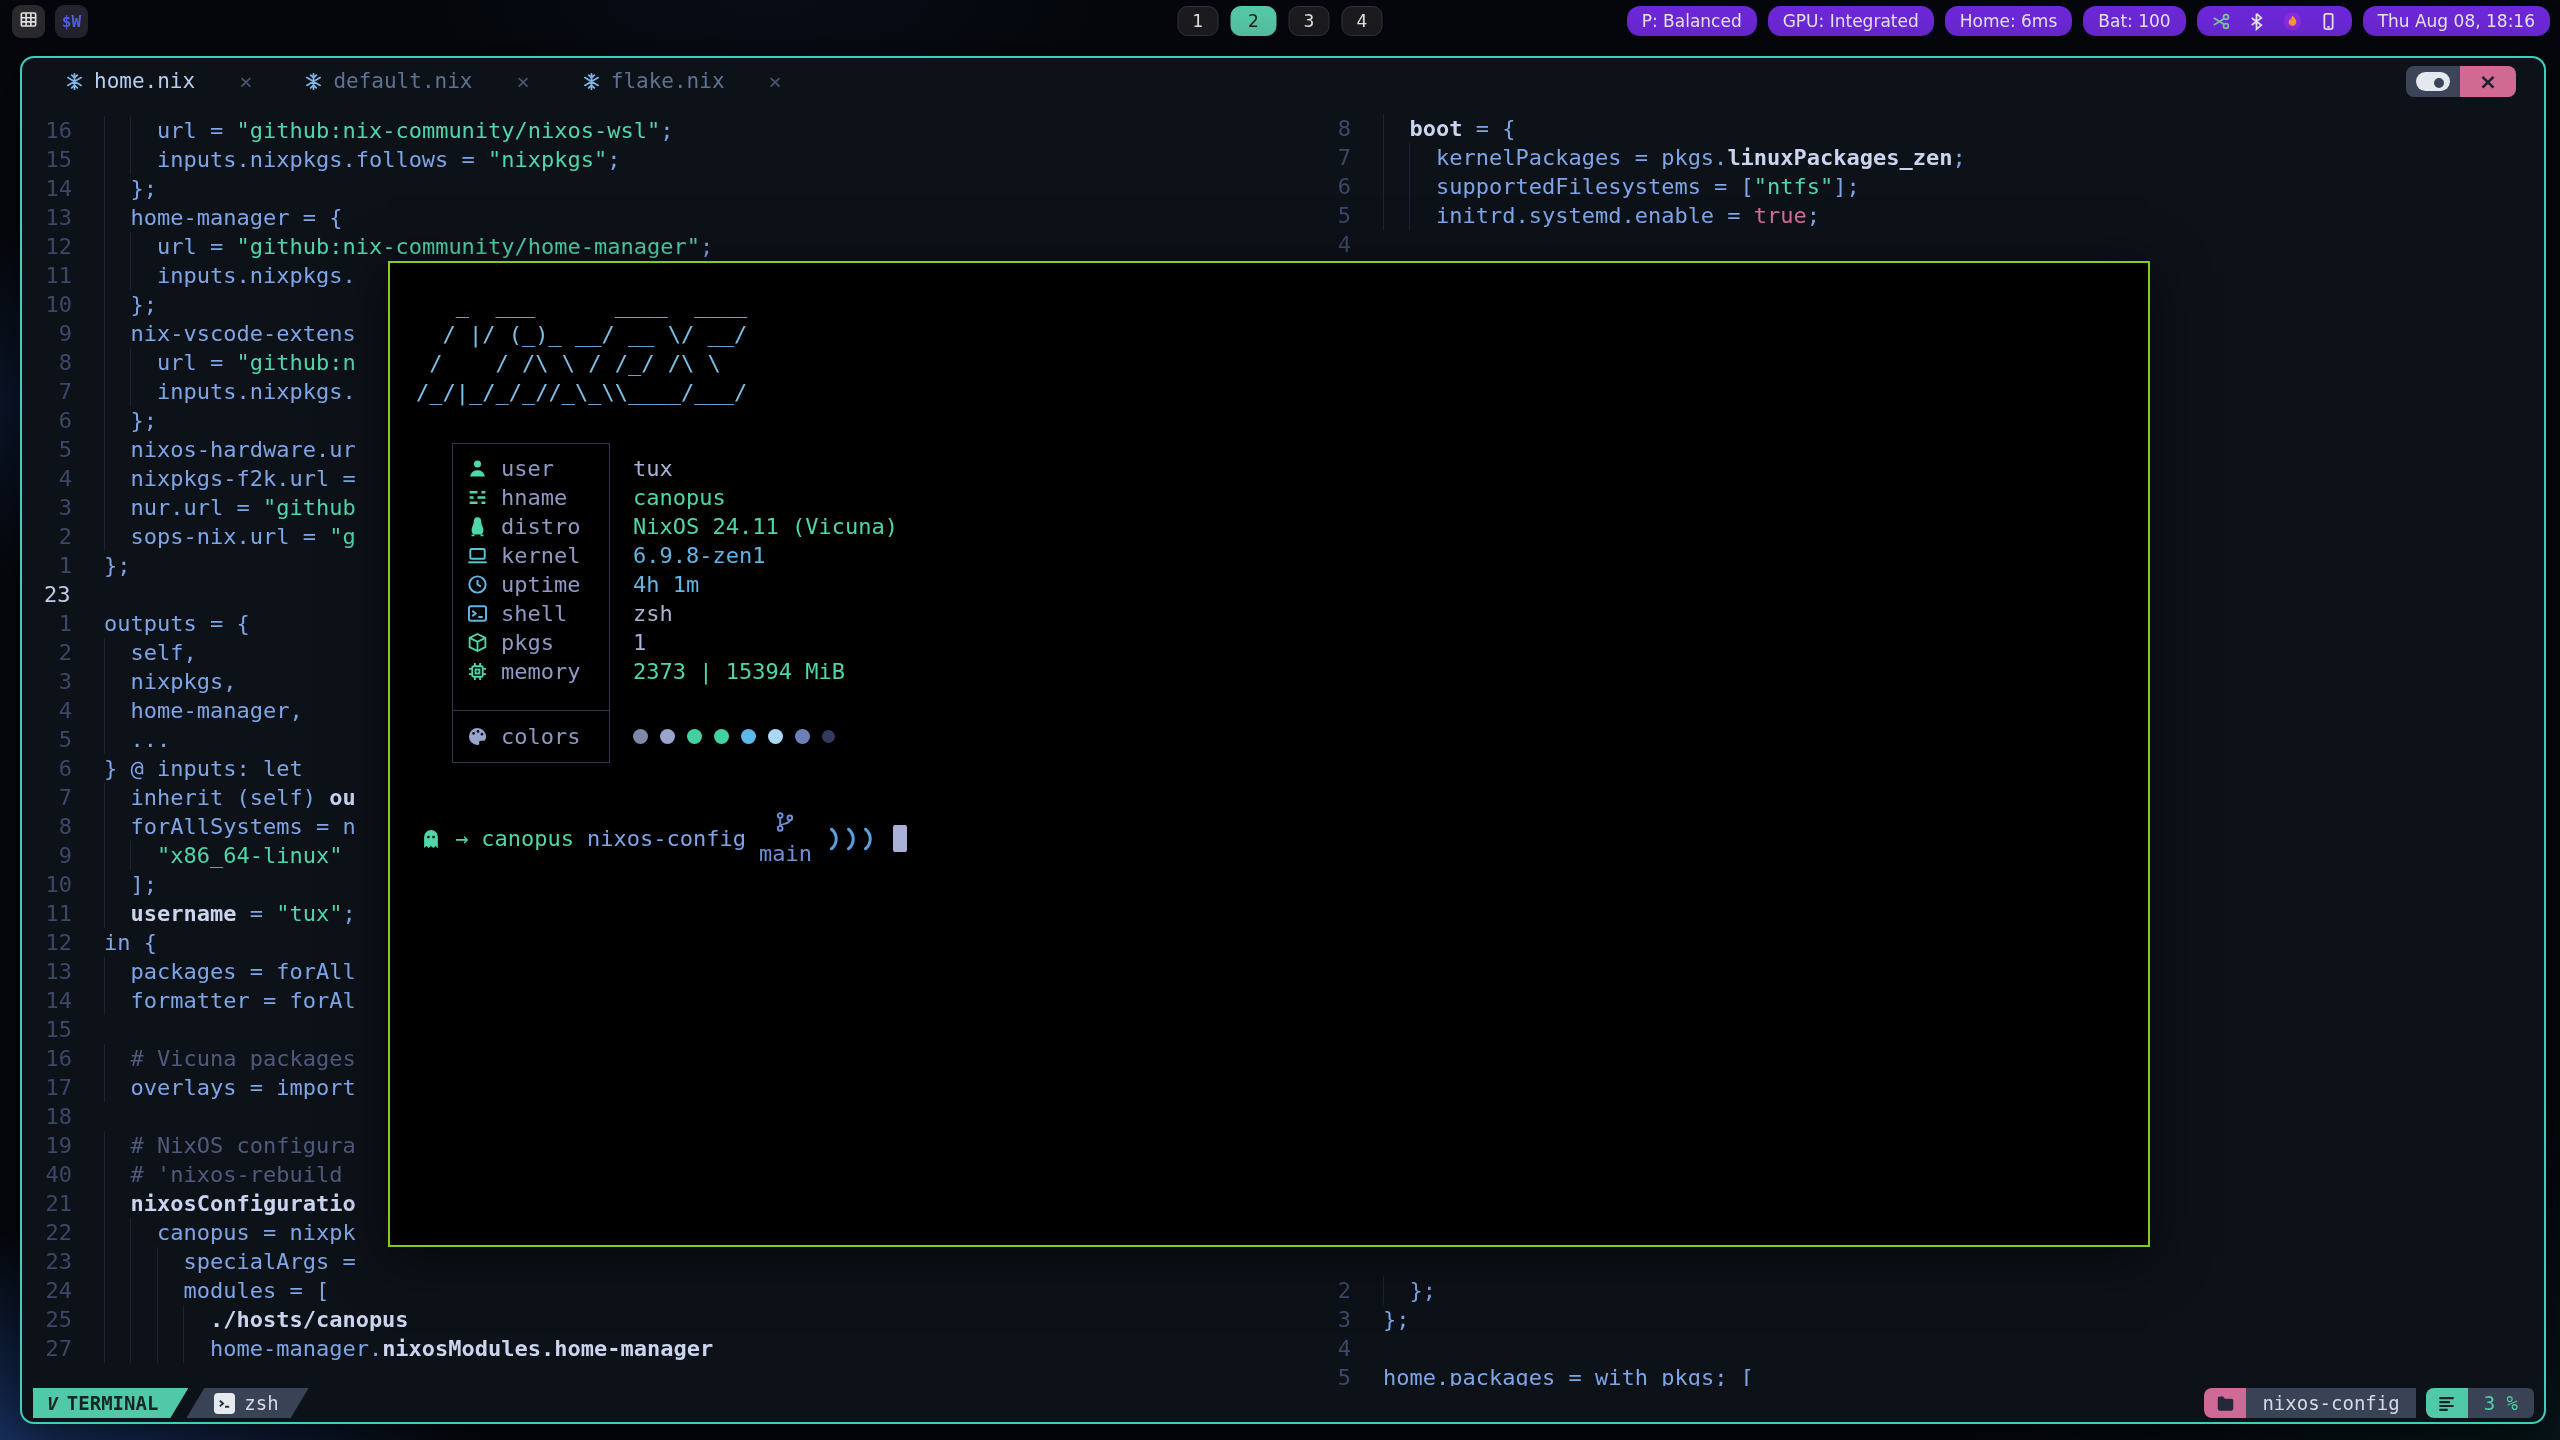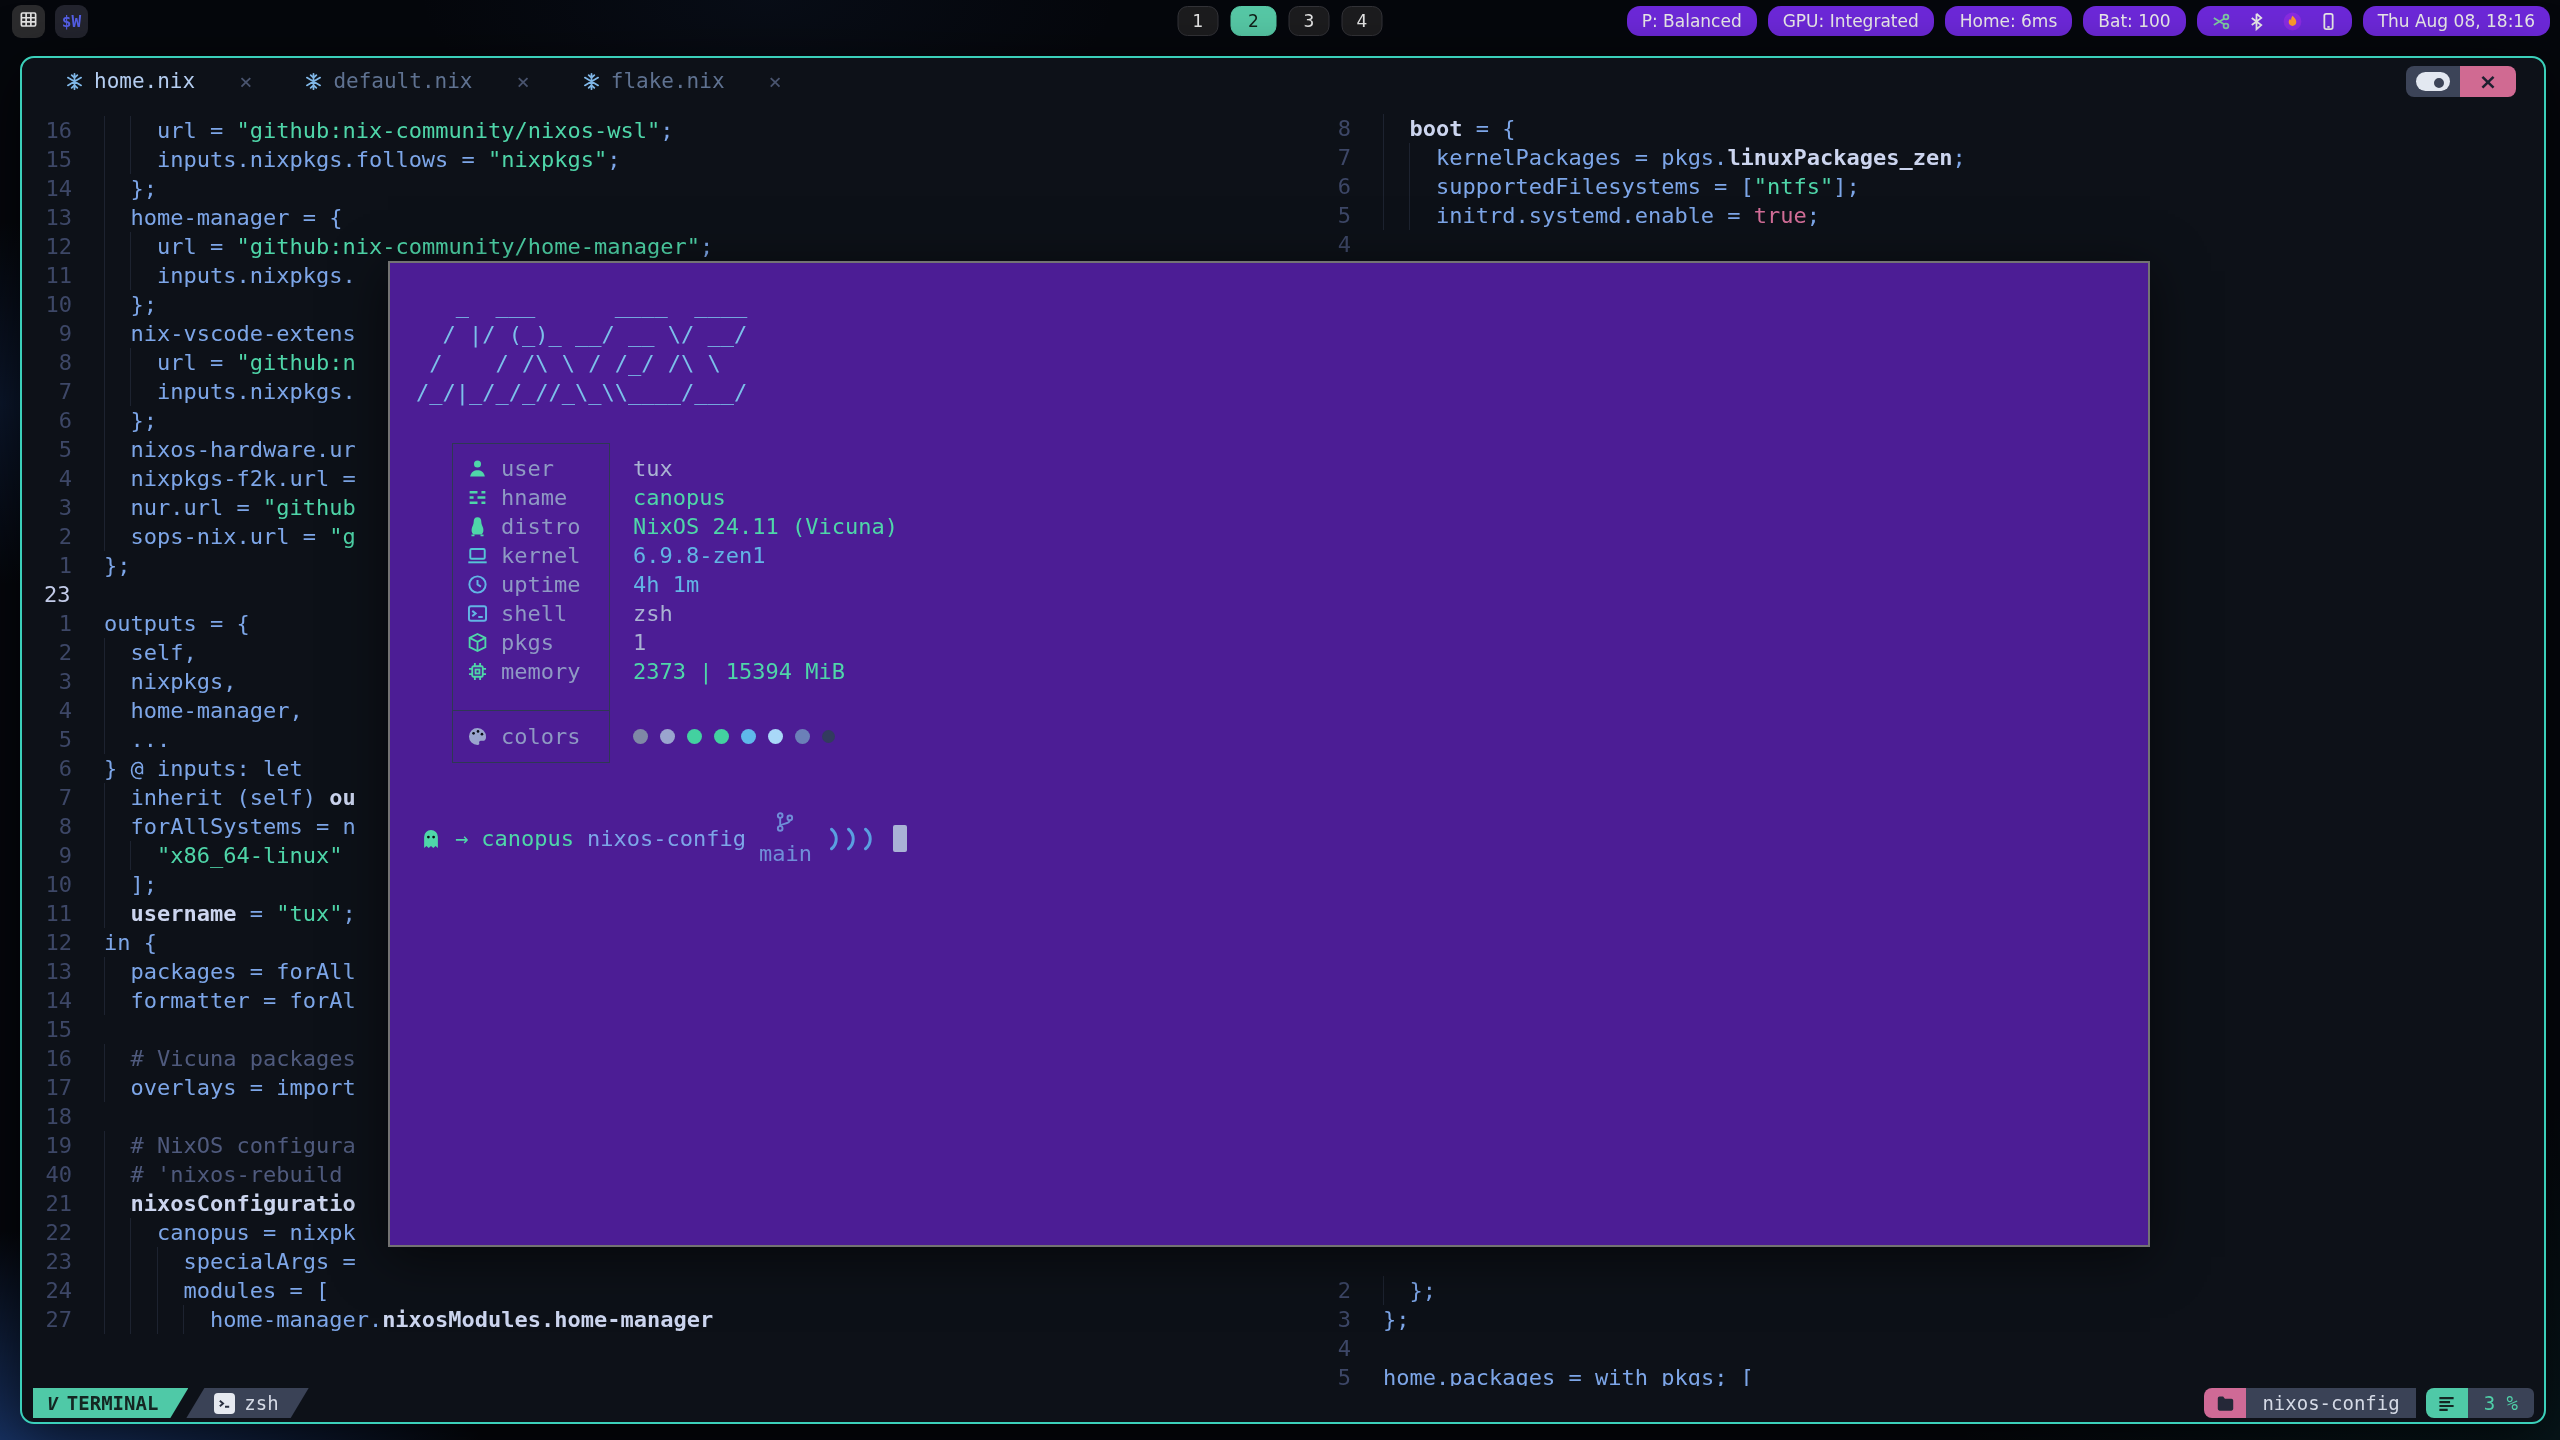--- a/index.html
+++ b/index.html
@@ -53,21 +53,21 @@
   .line { display:flex; height:29px; align-items:stretch; }
   .ln { width:76px; text-align:right; padding-right:32px; color:#3d4767; flex:none; line-height:29px; }
   .ln.abs { text-align:left; padding-left:16px; color:#c2cbe8; }
   .codeseg { display:flex; line-height:29px; }
   .ig { width:2ch; flex:none; border-left:1px solid rgba(130,150,200,.14); }
   .tok { white-space:pre; }
   .tk-b { color:#7da6e8; } .tk-s { color:#4fd6a9; } .tk-w { color:#ccd5ef; font-weight:bold; }
   .tk-c { color:#4f5a7d; } .tk-p { color:#d26d97; }
   
   .float { position:absolute; left:366px; top:203px; width:1762px; height:986px;
-    background:#4c1d95; border:2px solid #737373; box-shadow:0 10px 50px rgba(0,0,0,.55); z-index:5; }
+    background:#000000; border:2px solid #84cc16; box-shadow:0 10px 50px rgba(0,0,0,.55); z-index:5; }
   .ascii { position:absolute; left:26px; top:28px; font-family:"DejaVu Sans Mono", monospace; font-size:22px; line-height:29px; color:#7cc0ea; white-space:pre; }
   .fbox { position:absolute; left:62px; top:180px; width:158px; border:1px solid #2e3854; padding-top:10px; }
   .frow { position:relative; height:29px; display:flex; align-items:center; padding-left:12px; gap:12px; font-family:"DejaVu Sans Mono", monospace; font-size:22px; }
   .frow .ficon { width:24px; height:24px; flex:none; display:flex; align-items:center; justify-content:center; }
   .ficon svg { width:21px; height:21px; }
   .flabel { color:#8f9ac4; }
   .fval { position:absolute; left:180px; white-space:nowrap; }
   .fcolors { margin-top:24px; border-top:1px solid #2e3854; height:52px; }
   .fdots { position:absolute; left:180px; display:flex; gap:12px; align-items:center; }
   .dot { width:15px; height:15px; border-radius:50%; }
@@ -495,20 +495,31 @@
         <div class="line">
           <span class="ln">24</span>
           <span class="codeseg">
             <span class="ig"></span>
             <span class="ig"></span>
             <span class="ig"></span>
             <span class="tok tk-b">modules = [</span>
           </span>
         </div>
         <div class="line">
+          <span class="ln">25</span>
+          <span class="codeseg">
+            <span class="ig"></span>
+            <span class="ig"></span>
+            <span class="ig"></span>
+            <span class="ig"></span>
+            <span class="tok tk-b"></span>
+            <span class="tok tk-w">./hosts/canopus</span>
+          </span>
+        </div>
+        <div class="line">
           <span class="ln">27</span>
           <span class="codeseg">
             <span class="ig"></span>
             <span class="ig"></span>
             <span class="ig"></span>
             <span class="ig"></span>
             <span class="tok tk-b">home-manager.</span>
             <span class="tok tk-w">nixosModules.home-manager</span>
           </span>
         </div>

